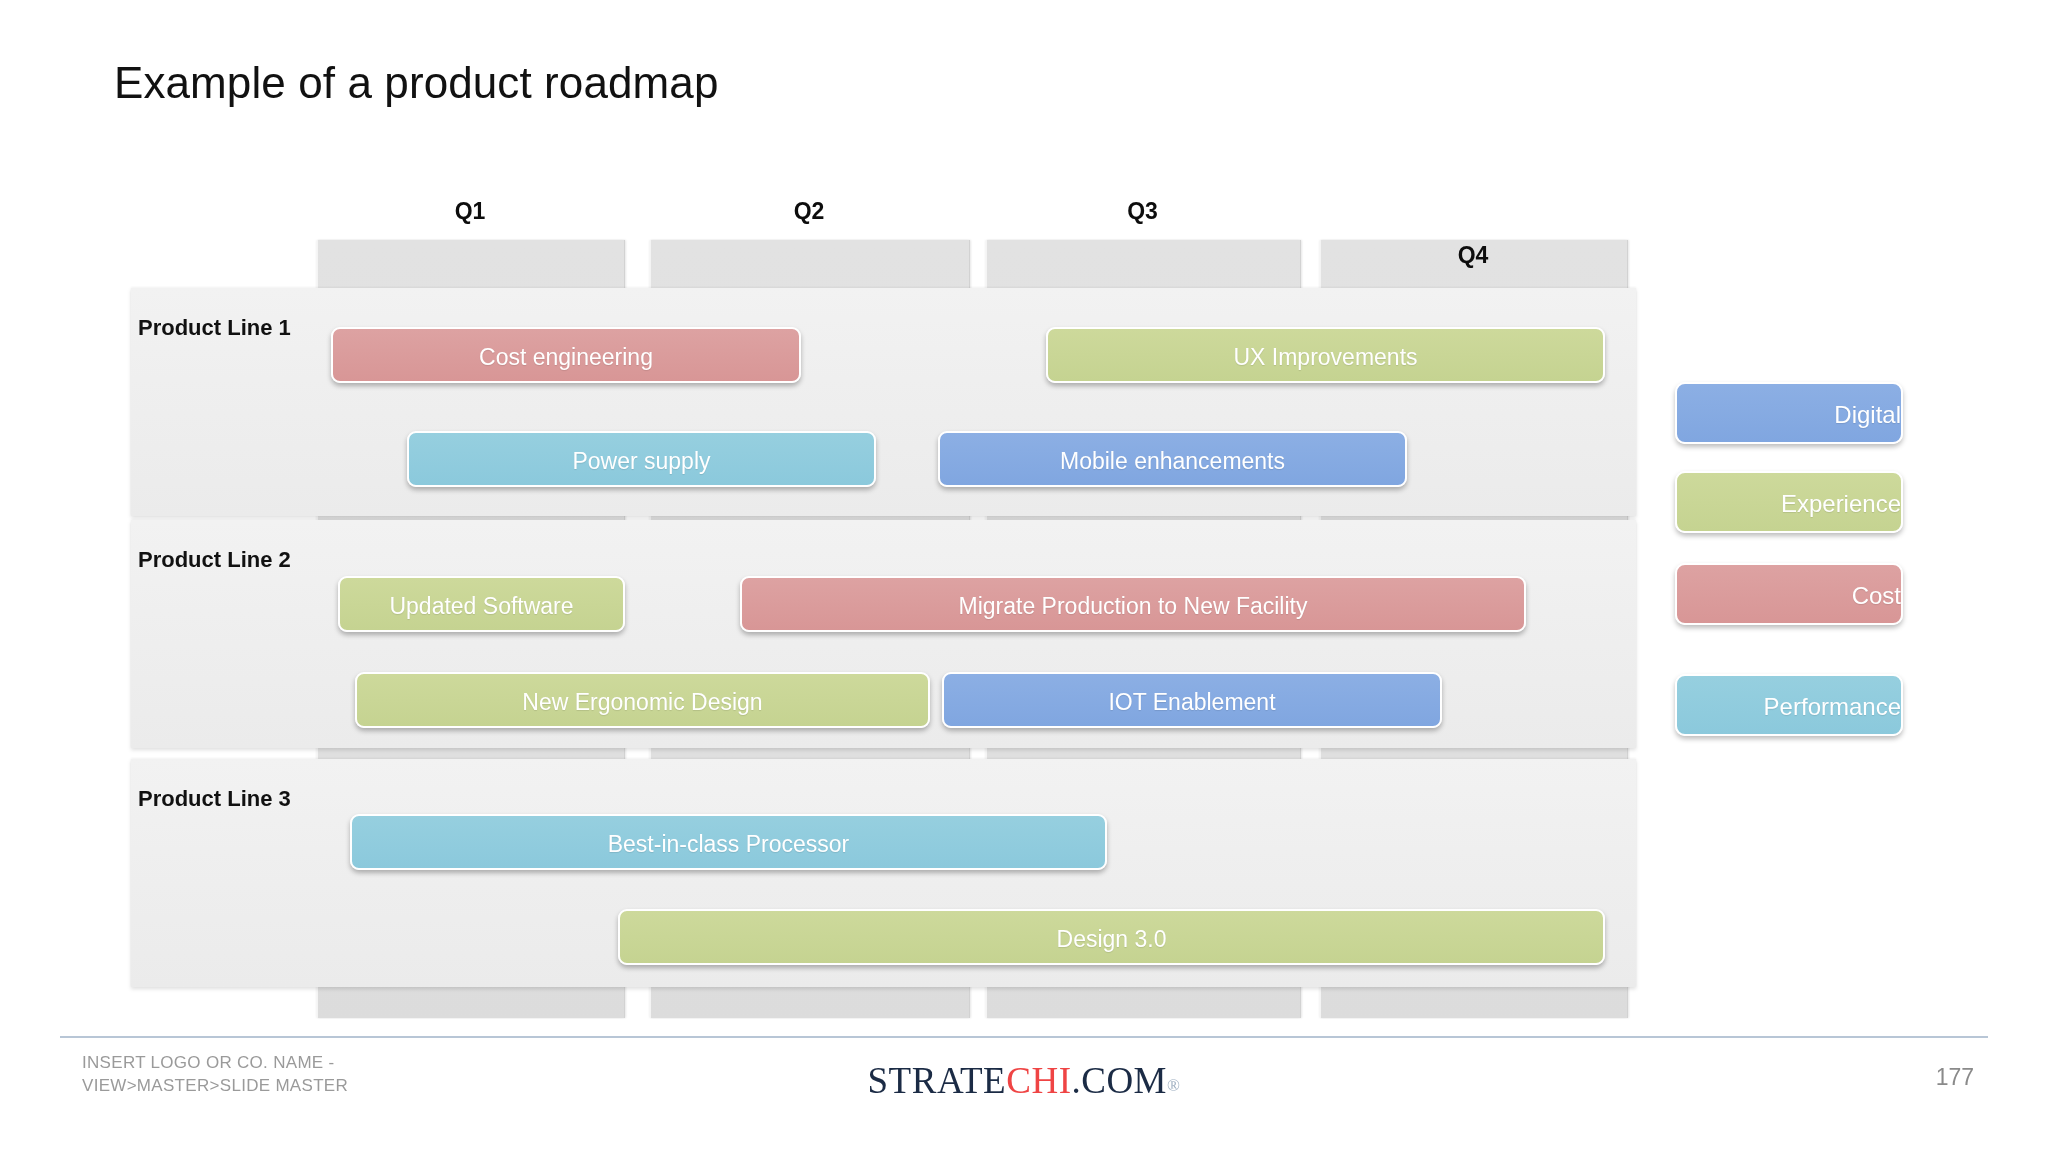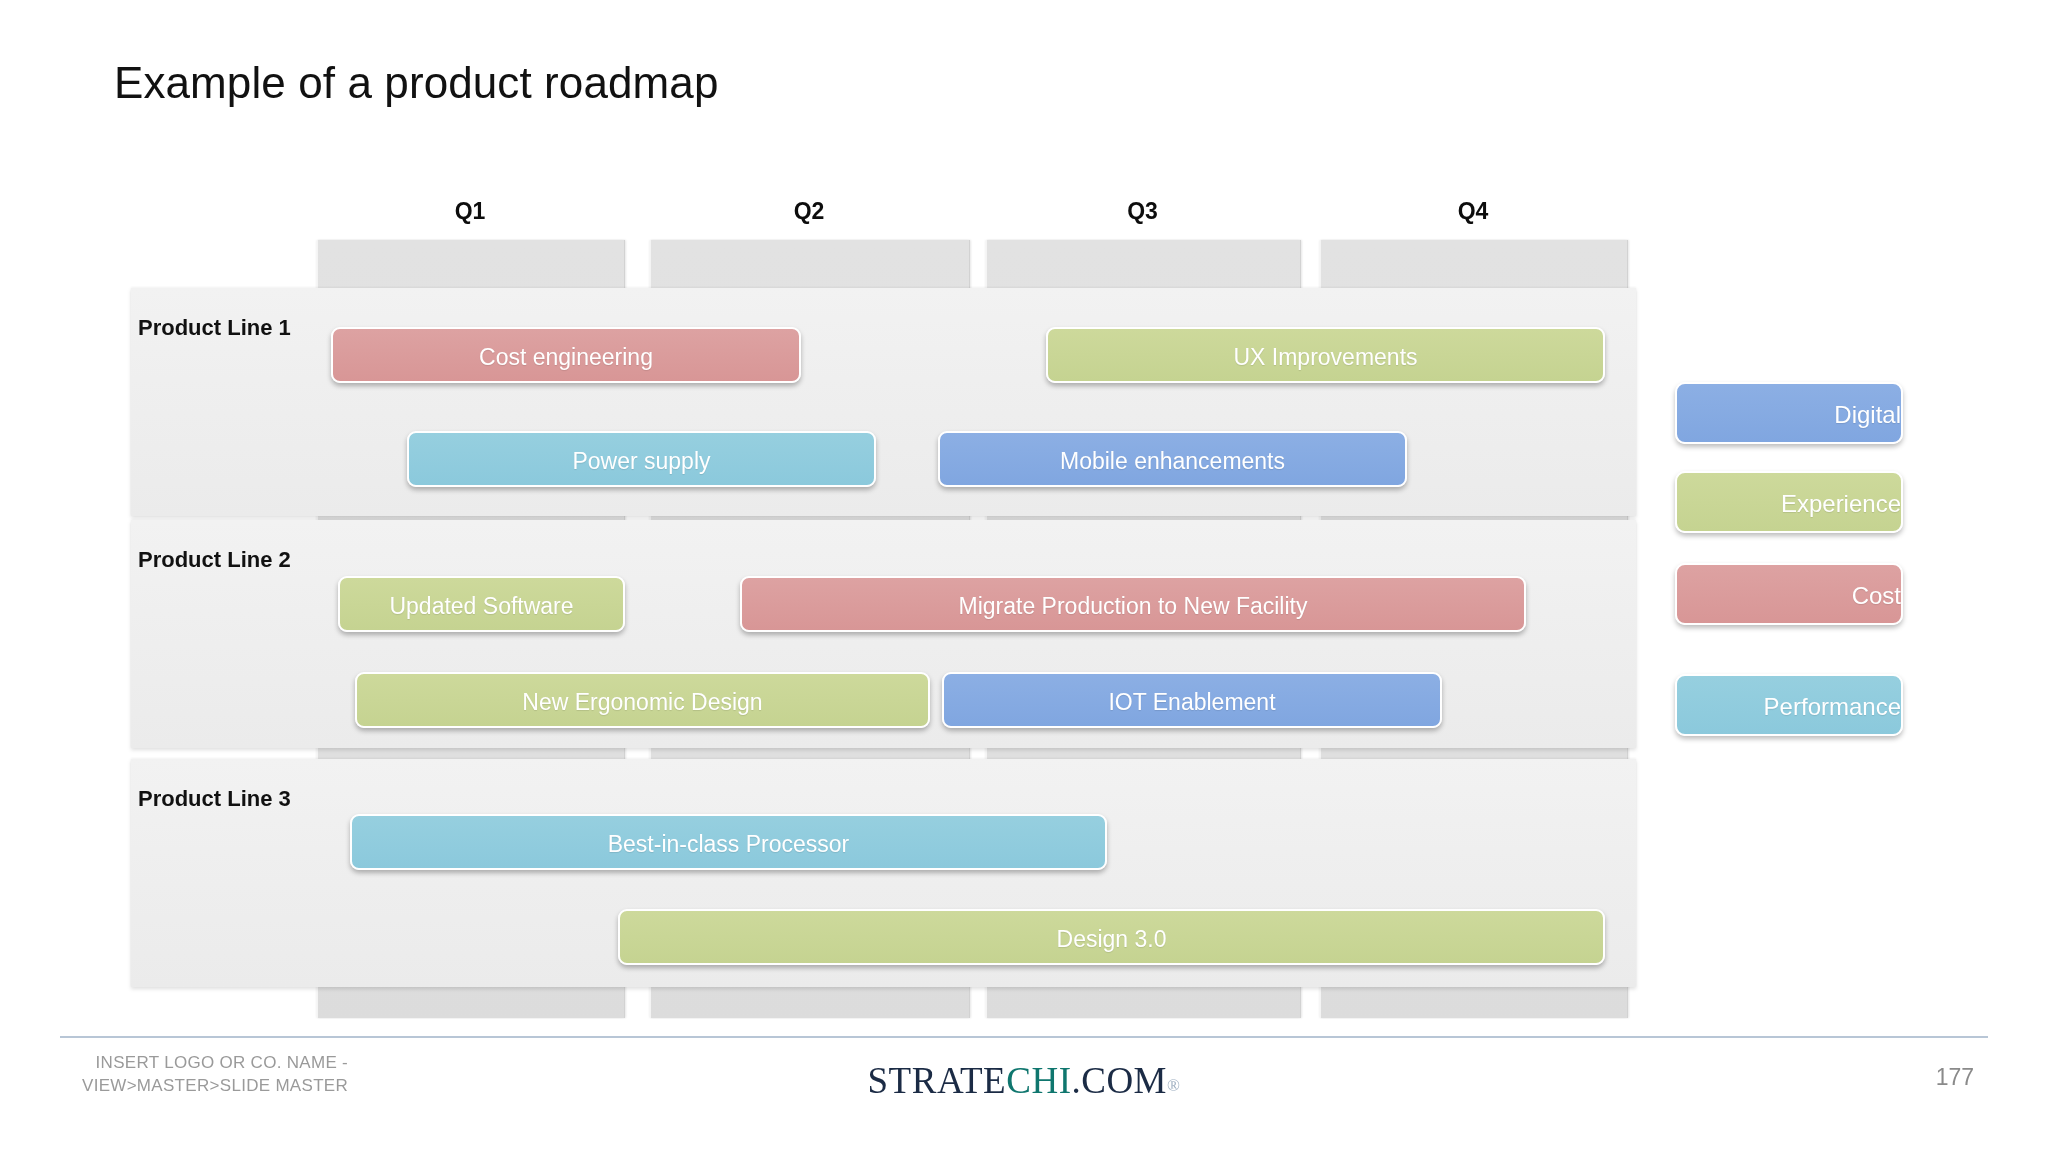--- a/index.html
+++ b/index.html
@@ -134,35 +134,34 @@
     background: #b8c6d6;
   }
   #footer-left {
     position: absolute;
     left: 82px;
     top: 1051px;
     font-size: 17px;
     line-height: 23px;
     color: #9a9a9a;
     letter-spacing: 0.3px;
-    text-align: right;
   }
   #footer-logo {
     position: absolute;
     left: 0;
     top: 1059px;
     width: 2048px;
     text-align: center;
     font-family: "Liberation Serif", serif;
     font-size: 37px;
     letter-spacing: 0.5px;
     white-space: nowrap;
   }
   #footer-logo .lg-a { color: #1b2b45; }
-  #footer-logo .lg-b { color: #0f766e; }
+  #footer-logo .lg-b { color: #ef4444; }
   #footer-logo .lg-c { color: #1b2b45; }
   #footer-logo .lg-r {
     color: #9fb0c2;
     font-size: 17px;
     vertical-align: 2px;
   }
   #page-number {
     position: absolute;
     right: 74px;
     top: 1064px;
@@ -181,21 +180,21 @@
       <div class="q-col" style="left: 317px; width: 306px;"></div>
       <div class="q-col" style="left: 650px; width: 318px;"></div>
       <div class="q-col" style="left: 986px; width: 313px;"></div>
       <div class="q-col" style="left: 1320px; width: 306px;"></div>
     </div>
 
   <div id="quarter-labels">
       <div class="q-label" style="left: 317px; width: 306px;">Q1</div>
       <div class="q-label" style="left: 650px; width: 318px;">Q2</div>
       <div class="q-label" style="left: 986px; width: 313px;">Q3</div>
-      <div class="q-label" style="left: 1320px; width: 306px;">Q4</div>
+      <div class="q-label" style="left: 1320px; width: 306px; margin-top: 44px;">Q4</div>
     </div>
 
   <div id="row-bands">
       <div class="row-band" style="top: 288px; height: 228px;"></div>
       <div class="row-band" style="top: 520px; height: 228px;"></div>
       <div class="row-band" style="top: 759px; height: 228px;"></div>
     </div>
 
   <div id="row-labels">
       <div class="row-label" style="top: 315px;">Product Line 1</div>

